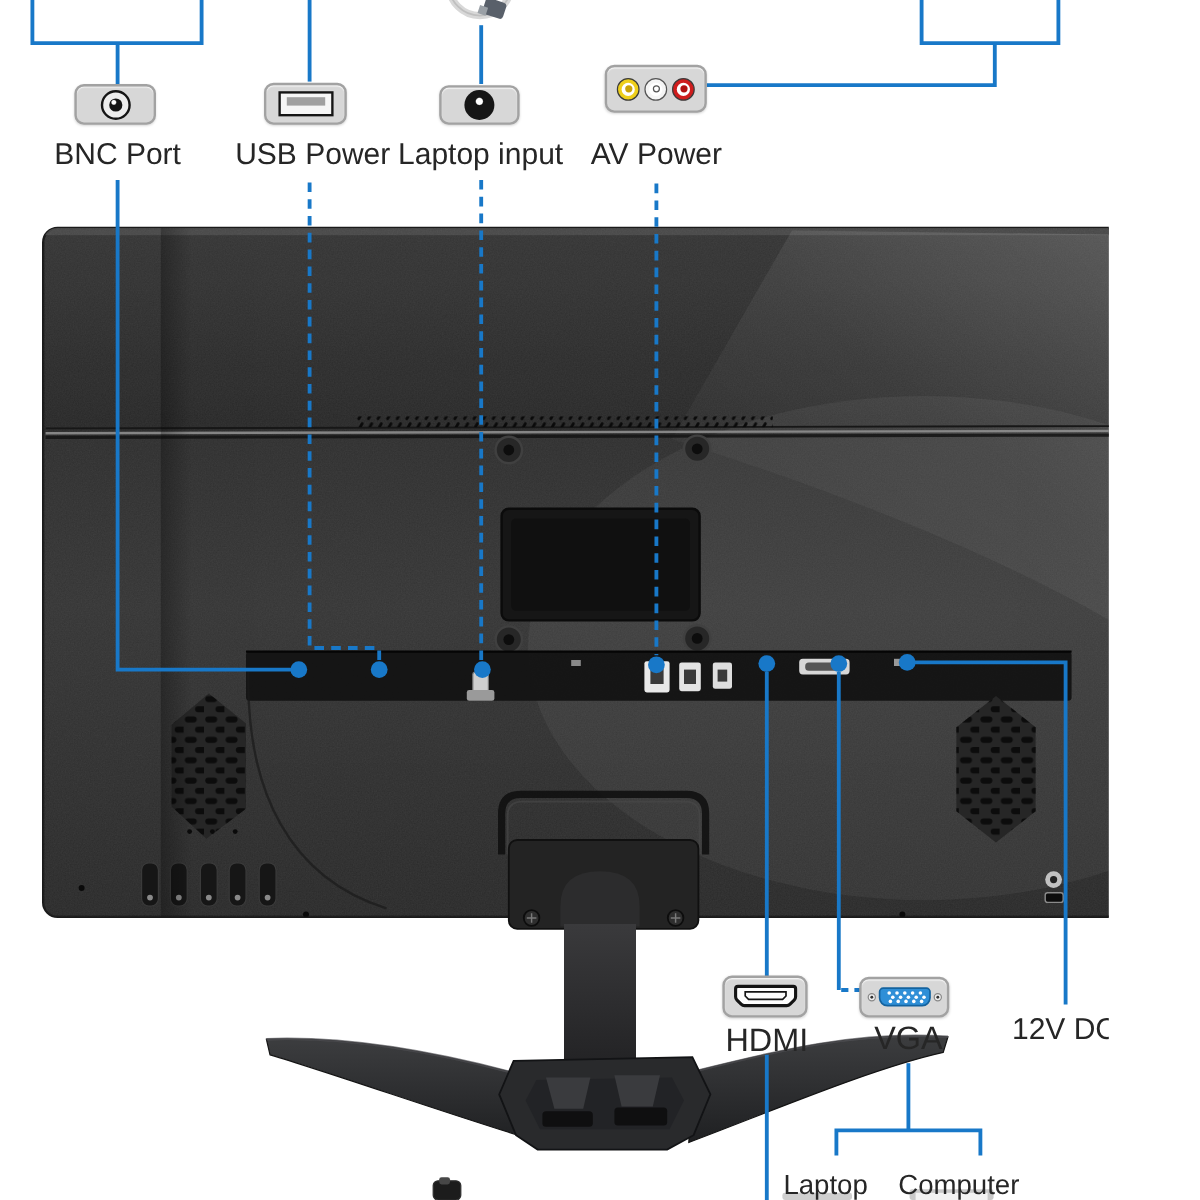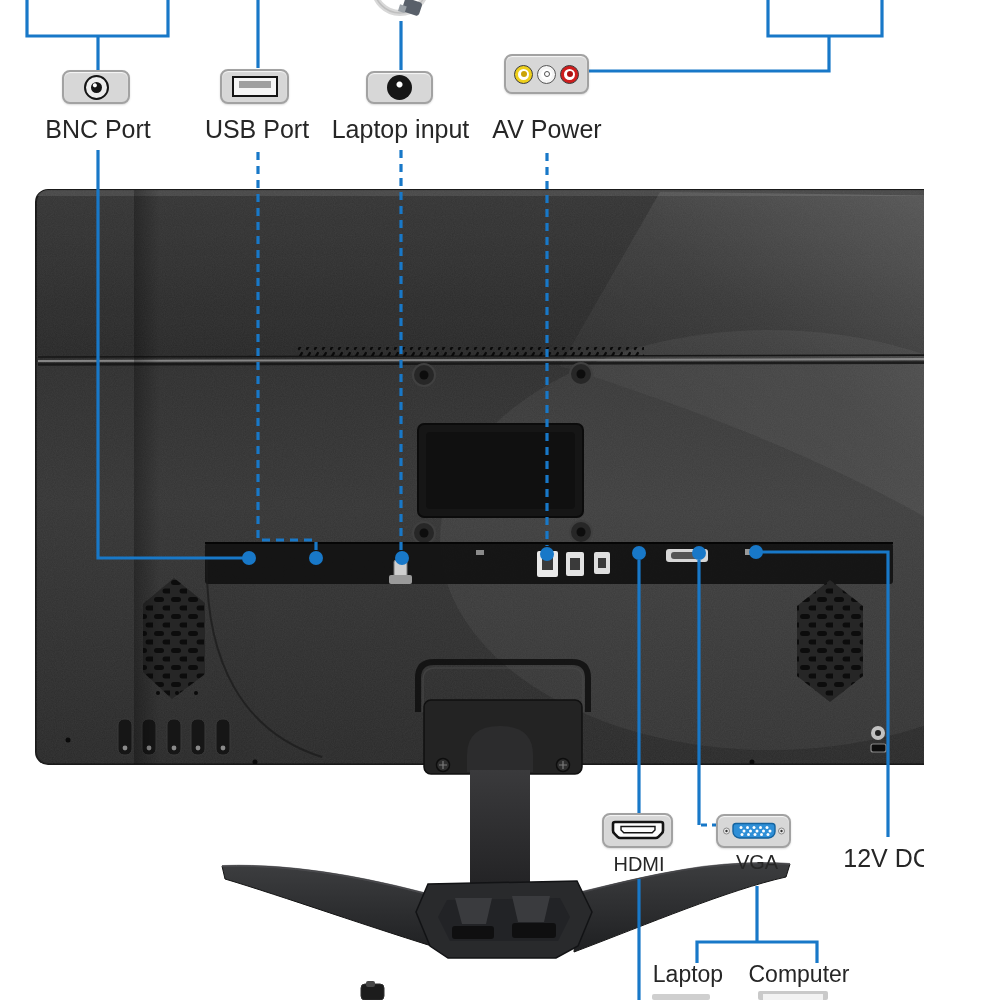--- a/index.html
+++ b/index.html
@@ -10,22 +10,22 @@
   #canvas{
     position:relative;width:924px;height:1000px;background:#fff;overflow:hidden;
     font-family:"Liberation Sans", sans-serif;
   }
   #scene{position:absolute;left:0;top:0;width:1000px;height:1000px;}
   .ln{stroke:var(--accent,#1878c8);stroke-width:3.2;fill:none;}
   .lnd{stroke:var(--accent,#1878c8);stroke-width:3.2;fill:none;stroke-dasharray:8 6;}
   .lnd2{stroke:var(--accent,#1878c8);stroke-width:3.2;fill:none;stroke-dasharray:6 5;}
   .dot{fill:var(--accent,#1878c8);}
   .cap{position:absolute;color:var(--label,#262626);font-size:25px;line-height:1.1;text-align:center;white-space:nowrap;}
-  .cap.big{font-size:20px;}
-  .cap.small{font-size:23px;}
+  .cap.big{font-size:27px;}
+  .cap.small{font-size:23px;margin-top:13px;}
   .port-icon{
     position:absolute;background:#d7d7d7;border:2px solid #a2a2a2;border-radius:8px;
     box-shadow:inset 0 1px 1px rgba(255,255,255,.8), 0 1px 2px rgba(0,0,0,.15);
     display:flex;align-items:center;justify-content:center;box-sizing:border-box;
   }
   
   .bnc-ring{width:25px;height:25px;border:2.5px solid #151515;border-radius:50%;
     background:#ededed;display:flex;align-items:center;justify-content:center;box-sizing:border-box;}
   .bnc-dot{width:11px;height:11px;border-radius:50%;
     background:radial-gradient(circle at 35% 30%, #fff 0 1.5px, #151515 2.5px);}
@@ -339,21 +339,21 @@
         <circle cx="21" cy="16.5" r="1.5"></circle>
           <circle cx="27.5" cy="16.5" r="1.5"></circle>
           <circle cx="34" cy="16.5" r="1.5"></circle>
           <circle cx="40.5" cy="16.5" r="1.5"></circle>
           <circle cx="47" cy="16.5" r="1.5"></circle>
       </g>
     </svg>
   </div>
 
   <div class="cap" style="left:37px;top:116px;width:122px;">BNC Port</div>
-  <div class="cap" style="left:196px;top:116px;width:122px;">USB Port</div>
+  <div class="cap" style="left:196px;top:116px;width:122px;">USB Power</div>
   <div class="cap" style="left:328px;top:116px;width:145px;">Laptop input</div>
   <div class="cap" style="left:486px;top:116px;width:122px;">AV Power</div>
   <div class="cap big" style="left:578px;top:853px;width:122px;">HDMI</div>
   <div class="cap big" style="left:696px;top:851px;width:122px;text-align:center;">VGA</div>
   <div class="cap" style="left:841px;top:845px;width:170px;">12V DC Power</div>
   <div class="cap small" style="left:628px;top:962px;width:120px;">Laptop</div>
   <div class="cap small" style="left:734px;top:962px;width:130px;text-align:center;">Computer</div>
 
 </div>
 

